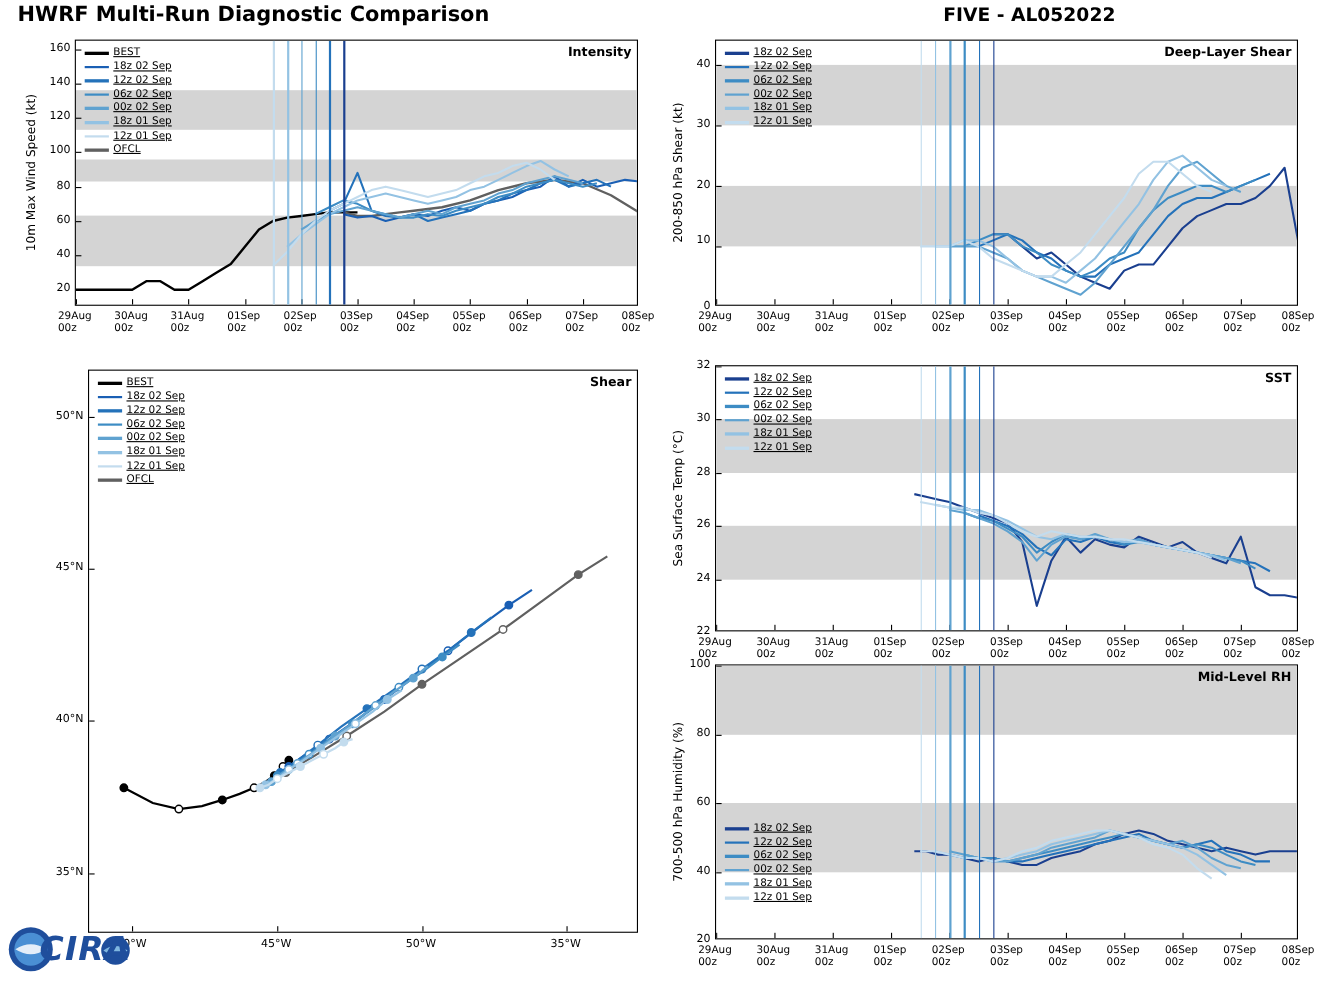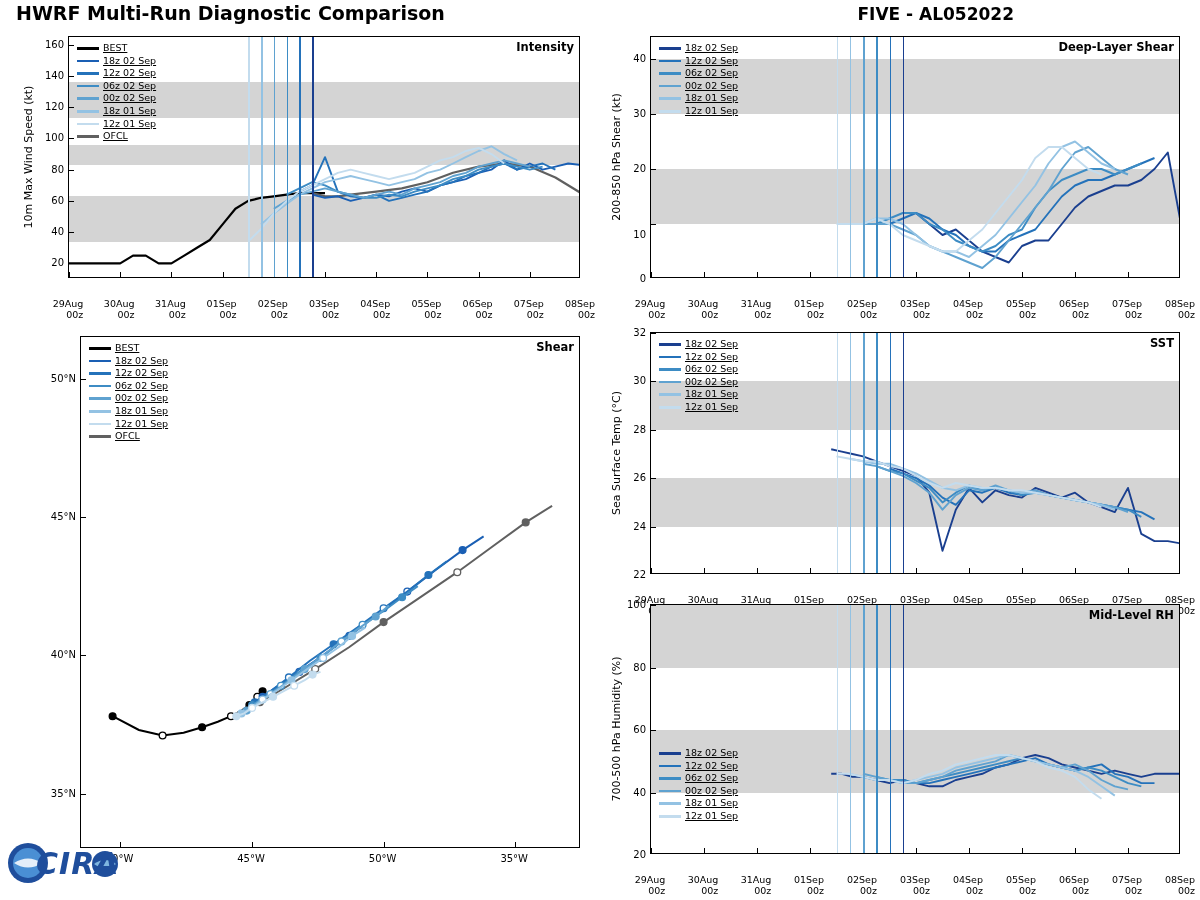--- a/index.html
+++ b/index.html
@@ -36,22 +36,22 @@
   .legend .lrow { display:flex; align-items:center; height:12.6px; }
   .legend .lswatch { width:22px; height:2.6px; margin-right:4px; flex:0 0 22px; }
   .legend .llabel { white-space:nowrap;text-decoration:underline; }
   
   .ytick {
     position:absolute; right:100%; margin-right:4px;
     font-size:10px; transform:translateY(-50%); white-space:nowrap;
   }
   .ytickmark { position:absolute; left:0; width:5px; height:1px; background:#000; }
   .xtick {
-    position:absolute; top:100%; margin-top:20px;
-    font-size:9.5px; transform:translateX(-50%); text-align:right;
+    position:absolute; top:100%; margin-top:4px;
+    font-size:9.5px; transform:translateX(-50%); text-align:left;
     white-space:pre; line-height:11px;
   }
   .xtickmark { position:absolute; bottom:0; width:1px; height:5px; background:#000; }
   .ylabel {
     position:absolute; font-size:11px; white-space:nowrap;
     transform-origin:0 0; transform:rotate(-90deg);
   }
   
   .vline { position:absolute; top:0; bottom:0; width:1.6px; z-index:6; }
   
@@ -341,21 +341,21 @@
           <span class="lswatch" style="background:#93c2e3;"></span>
           <span class="llabel">18z 01 Sep</span>
         </div>
         <div class="lrow">
           <span class="lswatch" style="background:#c3dcee;"></span>
           <span class="llabel">12z 01 Sep</span>
         </div>
       </div>
     </div>
     <div class="ytick" style="top:242px;">0</div>
-    <div class="ytick" style="top:198px;">10</div>
+    <div class="ytick" style="top:182px;">10</div>
     <div class="ytick" style="top:132px;">20</div>
     <div class="ytick" style="top:77px;">30</div>
     <div class="ytick" style="top:22px;">40</div>
     <div class="ylabel" style="left:-40px; top:121px; transform:rotate(-90deg) translate(-50%,0);">200-850 hPa Shear (kt)</div>
     <div class="xtick" style="left:0px;">29Aug
 00z</div>
     <div class="xtick" style="left:53px;">30Aug
 00z</div>
     <div class="xtick" style="left:106px;">31Aug
 00z</div>

